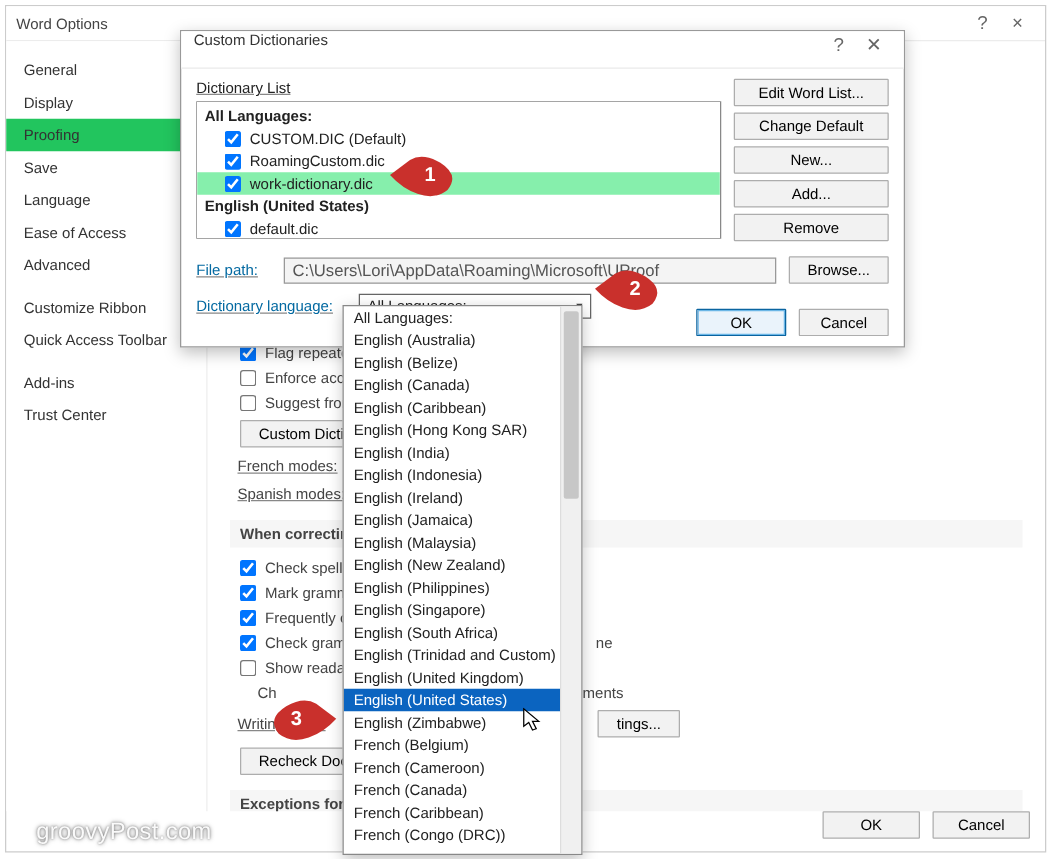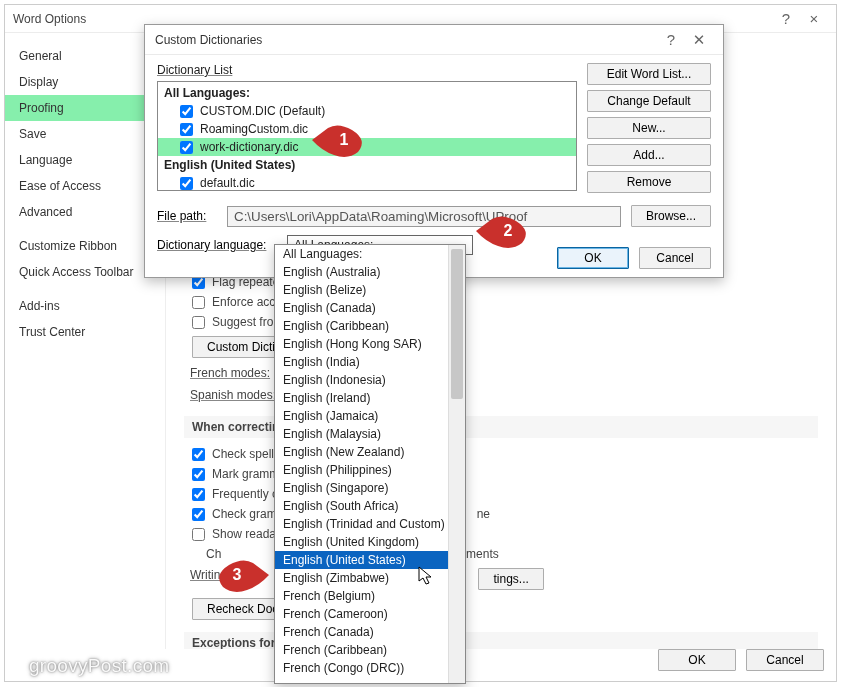--- a/index.html
+++ b/index.html
@@ -46,21 +46,21 @@
     padding: 10px 0;
     border-right: 1px solid #eee;
     background: #fff;
   }
   .sidebar-item {
     padding: 6px 14px;
     cursor: pointer;
     color: #333;
   }
   .sidebar-item.selected {
-    background: #86efac;
+    background: #22c55e;
   }
   .content {
     flex: 1;
     padding: 14px 18px;
     overflow: hidden;
     position: relative;
   }
   .section-label {
     font-weight: 600;
     color: #444;
@@ -70,21 +70,21 @@
   }
   .check-row {
     display: flex;
     align-items: center;
     padding: 3px 0 3px 8px;
     color: #444;
   }
   .check-row input { margin-right: 7px; }
   .modes-row {
     display: flex;
-    align-items: flex-start;
+    align-items: center;
     padding: 4px 0 4px 6px;
     color: #444;
   }
   .modes-row label { text-decoration: underline; text-decoration-color:#888; }
   .btn {
     background: #f2f2f2;
     border: 1px solid #adadad;
     padding: 3px 14px;
     font-family: inherit;
     font-size: 12px;
@@ -113,21 +113,21 @@
     position: absolute;
     left: 144px; top: 24px;
     width: 580px; height: 254px;
     background: #fff;
     border: 1px solid #999;
     box-shadow: 0 4px 12px rgba(0,0,0,0.25);
     z-index: 30;
   }
   .dlg-titlebar {
     height: 30px;
-    display: flex; align-items: center;
+    display: flex; 
     padding: 0 10px;
     background: #fff;
     color: #333;
     border-bottom: 1px solid #eaeaea;
     position:relative;
   }
   .dlg-titlebar .dlg-title { flex:1; }
   .dlg-body {
     padding: 8px 12px;
     display: flex;
@@ -156,21 +156,21 @@
     gap: 5px;
     width: 124px;
   }
   .side-btns .btn { width: 100%; }
   .path-row, .lang-row {
     display: flex;
     align-items: center;
     padding: 4px 12px;
     gap: 10px;
   }
-  .path-row label, .lang-row label { min-width: 120px; color: #000000; text-decoration: underline; text-decoration-color:#888;}
+  .path-row label, .lang-row label { min-width: 120px; color: #0369a1; text-decoration: underline; text-decoration-color:#888;}
   .path-row label{min-width:60px;}
   .path-input {
     flex: 1;
     border: 1px solid #999;
     background: #f4f4f4;
     padding: 2px 6px;
     color: #555;
     font-family: inherit;
   }
   .lang-select {

